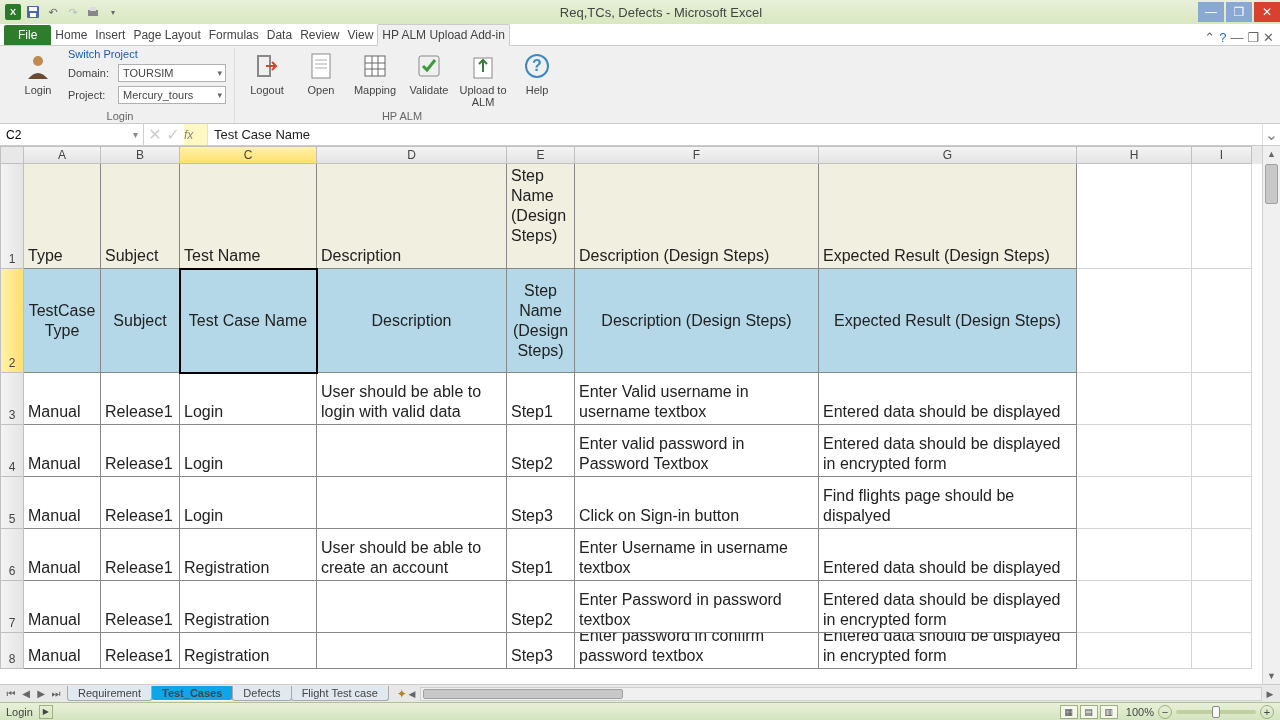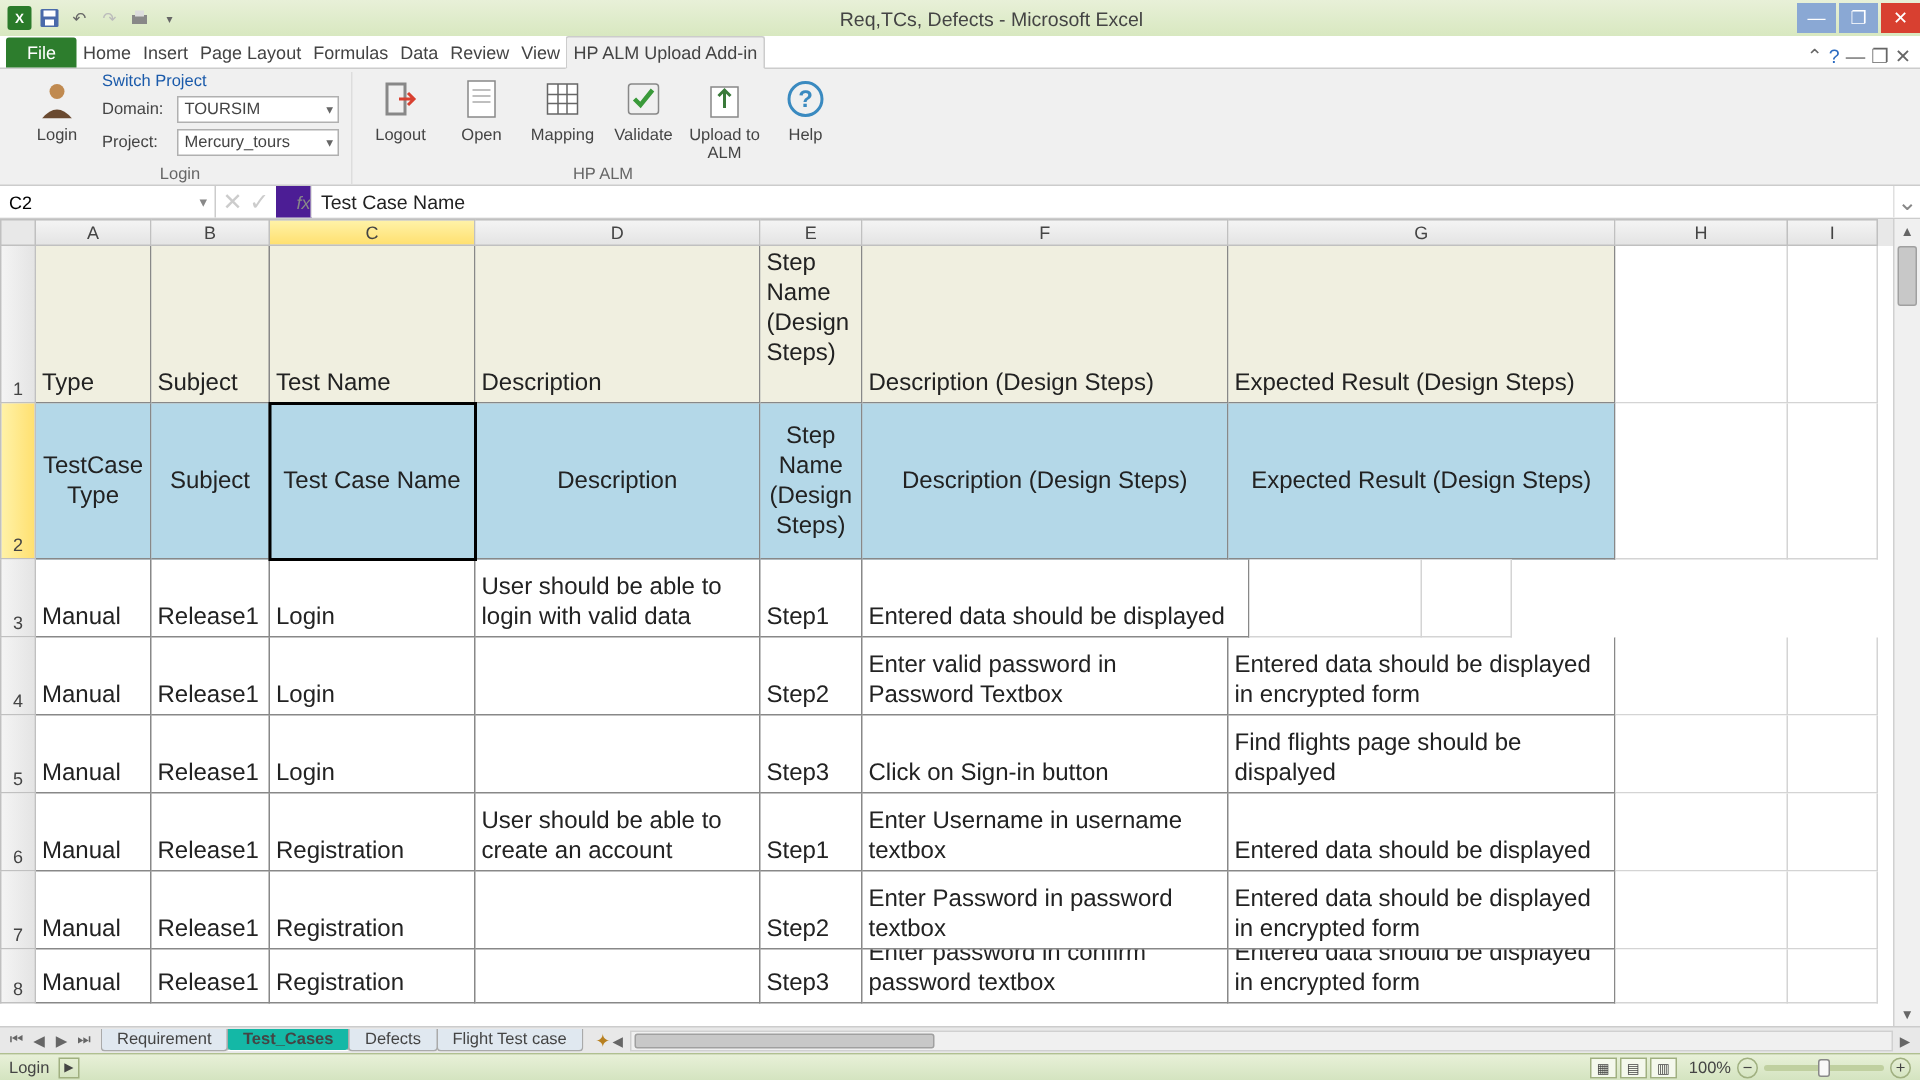--- a/index.html
+++ b/index.html
@@ -37,21 +37,21 @@
 .login-fields .row { display:flex; align-items:center; margin-bottom:2px; height:20px;}
 .login-fields label { width:50px;}
 .login-fields .combo { width:108px; height:18px; border:1px solid #b0b0b0; background:#fff; display:flex; align-items:center; padding:0 4px; font-size:11px; position:relative;}
 .login-fields .combo::after { content:"▾"; position:absolute; right:3px; color:#666; font-size:9px;}
 .switch-link { color:#1a5aaa; font-size:11px; cursor:pointer; margin-bottom:3px; }
 
 
 .formula-bar { height:22px; border-bottom:1px solid #ccc; display:flex; align-items:stretch; background:#f7f7f7; }
 .name-box { width:144px; border-right:1px solid #ccc; display:flex; align-items:center; padding:0 6px; font-size:12px; background:#fff; position:relative;}
 .name-box::after{content:"▾"; position:absolute; right:5px; color:#888; font-size:10px;}
-.fx-btn { width:24px; display:flex; align-items:center; justify-content:flex-end; color:#888; font-style:italic; font-size:12px; border-right:1px solid #e0e0e0; background:#4c1d95; cursor:pointer;}
+.fx-btn { width:24px; display:flex; align-items:center; justify-content:flex-start; color:#888; font-style:italic; font-size:12px; border-right:1px solid #e0e0e0; background:#fef9c3; cursor:pointer;}
 .formula-input { flex:1; padding:0 6px; display:flex; align-items:center; background:#fff; font-size:13px; color:#222; }
 .formula-expand { width:18px; display:flex; align-items:center; justify-content:center; background:#fff; color:#888; cursor:pointer; border-left:1px solid #e0e0e0;}
 .cancel-ok { width:40px; display:flex; align-items:center; justify-content:center; background:#fff; color:#ccc;}
 
 
 .grid-wrap { position:absolute; top:146px; left:0; right:0; bottom:36px; display:flex; }
 .grid-body { flex:1; position:relative; overflow:hidden; background:#fff;}
 .vscroll { width:18px; background:#f0f0f0; border-left:1px solid #d0d0d0; position:relative;}
 .vscroll .thumb { position:absolute; left:2px; right:2px; top:18px; height:40px; background:#c8c8c8; border:1px solid #a0a0a0; border-radius:2px;}
 .vscroll .arr { position:absolute; left:0; right:0; height:16px; display:flex; align-items:center; justify-content:center; color:#666; font-size:9px; cursor:pointer;}
@@ -75,21 +75,21 @@
 .blank-cell { border-right:1px solid #d4d4d4; border-bottom:1px solid #d4d4d4; background:#fff;}
 .sel-cell { outline:2px solid #000; outline-offset:-1px; position:relative; z-index:3;}
 .multi-line { white-space:normal; line-height:20px;}
 .center-text { justify-content:center; text-align:center; align-items:center;}
 
 
 .sheet-bar { position:absolute; left:0; right:0; bottom:18px; height:18px; background:#e8e8e8; border-top:1px solid #ccc; display:flex; align-items:center; font-size:11px;}
 .sheet-nav { display:flex; gap:1px; padding:0 4px;}
 .sheet-nav span { width:14px; text-align:center; color:#666; cursor:pointer; font-size:10px;}
 .sheet-tab { padding:1px 10px; background:#fff; border:1px solid #aaa; border-top:none; margin-right:-1px; color:#444; cursor:pointer; border-radius:0 0 3px 3px;}
-.sheet-tab.active { background:#14b8a6; font-weight:bold; border-bottom:1px solid #fff; z-index:2; position:relative;}
+.sheet-tab.active { background:#0ea5e9; font-weight:bold; border-bottom:1px solid #fff; z-index:2; position:relative;}
 .sheet-tab.inactive{ background:#e0e8f0;}
 .sheet-new { width:20px; text-align:center; color:#b88020; cursor:pointer; margin-left:4px; font-size:12px;}
 .hscroll { flex:1; margin:0 18px 0 8px; height:14px; background:#f0f0f0; border:1px solid #d0d0d0; position:relative;}
 .hscroll .hthumb { position:absolute; top:1px; bottom:1px; left:2px; width:200px; background:#c8c8c8; border:1px solid #a0a0a0; border-radius:2px;}
 .hscroll .harr { position:absolute; top:0; bottom:0; width:14px; display:flex; align-items:center; justify-content:center; font-size:9px; color:#666;}
 .hscroll .harr.l{left:-16px;}
 .hscroll .harr.r{right:-16px;}
 
 .status-bar { position:absolute; left:0; right:0; bottom:0; height:18px; background:linear-gradient(#e8f0d8,#d4e4c0); border-top:1px solid #b0c090; display:flex; align-items:center; font-size:11px; color:#444; padding:0 6px;}
 .status-bar .spacer{flex:1;}
@@ -304,20 +304,21 @@
           <div class="blank-cell" style="width: 115px; height: 104px;"></div>
           <div class="blank-cell" style="width: 60px; height: 104px;"></div>
         </div>
         <div class="row-line" style="height: 52px;">
           <div class="rh" style="height: 52px;">3</div>
           <div class="cell " style="width: 77px; height: 52px;">Manual</div>
           <div class="cell " style="width: 79px; height: 52px;">Release1</div>
           <div class="cell " style="width: 137px; height: 52px;">Login</div>
           <div class="cell multi-line" style="width: 190px; height: 52px;">User should be able to login with valid data</div>
           <div class="cell multi-line" style="width: 68px; height: 52px;">Step1</div>
+          <div class="cell multi-line" style="width: 244px; height: 52px;">Enter Valid username in username textbox</div>
           <div class="cell multi-line" style="width: 258px; height: 52px;">Entered data should be displayed</div>
           <div class="blank-cell" style="width: 115px; height: 52px;"></div>
           <div class="blank-cell" style="width: 60px; height: 52px;"></div>
         </div>
         <div class="row-line" style="height: 52px;">
           <div class="rh" style="height: 52px;">4</div>
           <div class="cell " style="width: 77px; height: 52px;">Manual</div>
           <div class="cell " style="width: 79px; height: 52px;">Release1</div>
           <div class="cell " style="width: 137px; height: 52px;">Login</div>
           <div class="cell multi-line" style="width: 190px; height: 52px;"></div>

